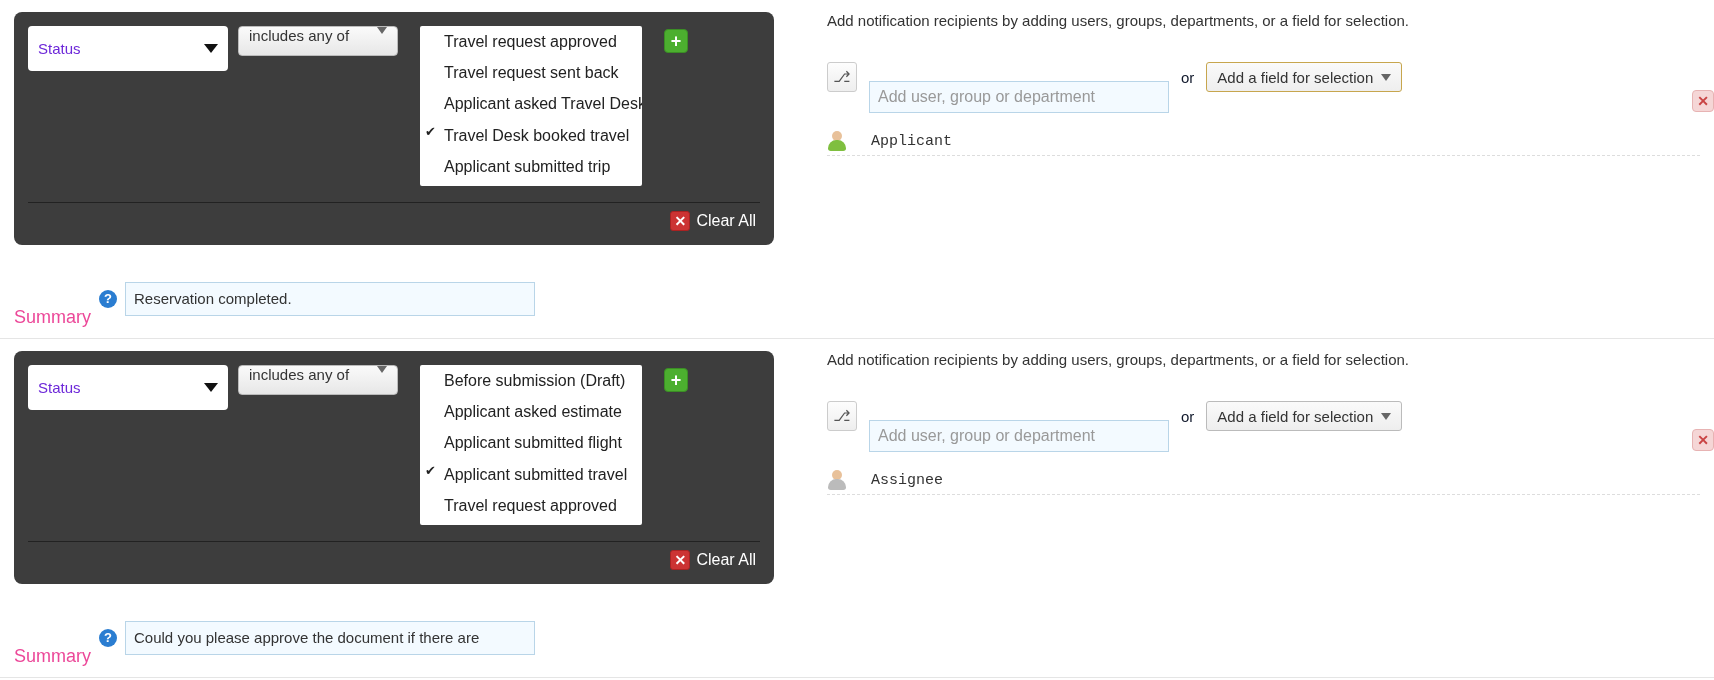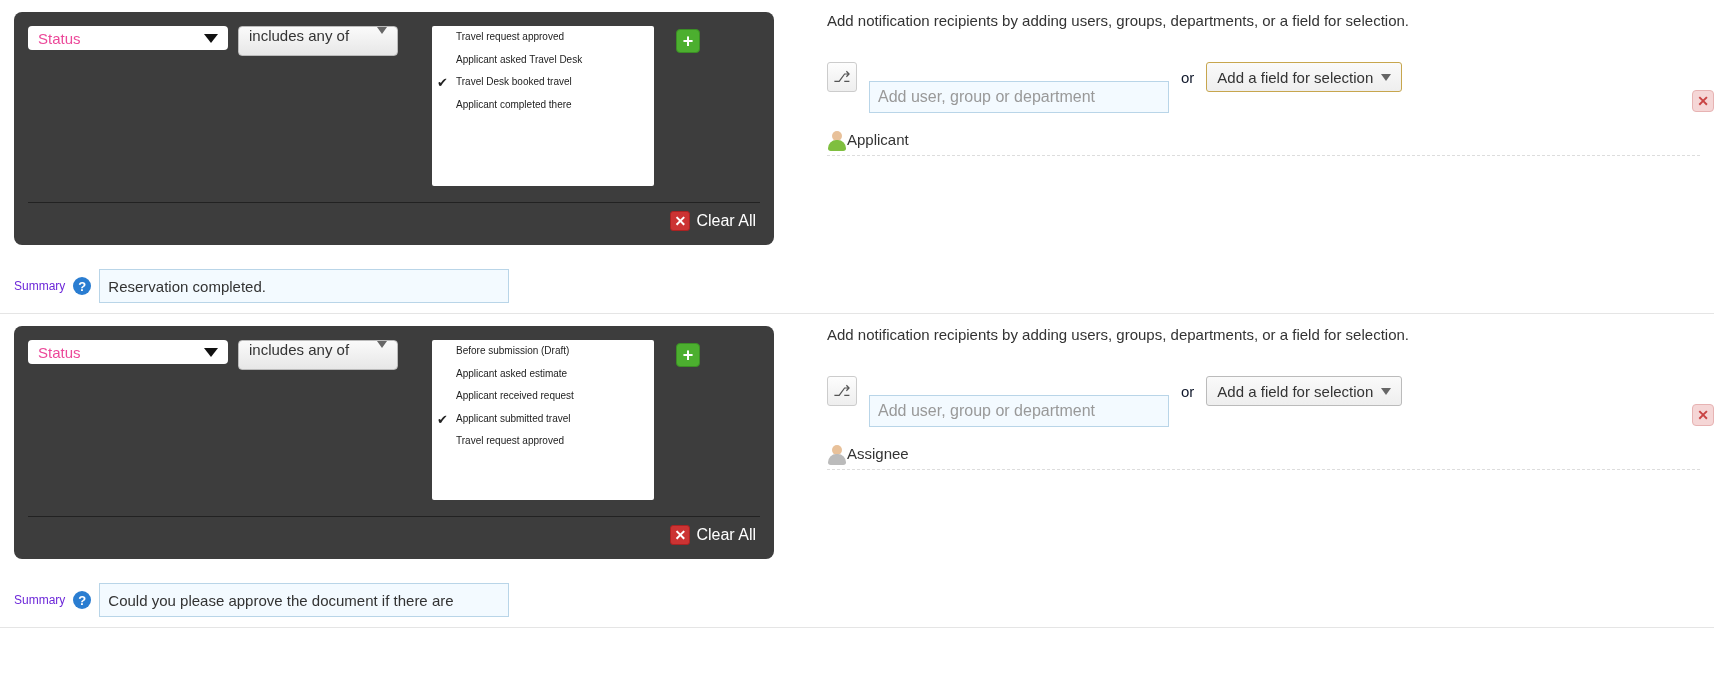--- a/index.html
+++ b/index.html
@@ -32,28 +32,28 @@
     width: 760px;
     position: relative;
   }
   .cond-row {
     display: flex;
     align-items: flex-start;
     gap: 10px;
   }
   .field-select {
     width: 200px;
-    height: 24px;
+    height: 45px;
     background: #fff;
     border-radius: 4px;
     display: flex;
     align-items: center;
     justify-content: space-between;
     padding: 0 10px;
-    color: #ec4899;
+    color: #6d28d9;
     cursor: pointer;
     font-size: 15px;
   }
   .field-select .tri {
     width: 0; height: 0;
     border-left: 7px solid transparent;
     border-right: 7px solid transparent;
     border-top: 9px solid #111;
   }
   .op-select {
@@ -75,22 +75,22 @@
     border-right: 5px solid transparent;
     border-top: 7px solid #666;
   }
   .listbox {
     width: 222px;
     height: 160px;
     background: #fff;
     border-radius: 2px;
     overflow-y: scroll;
     color: #222;
-    font-size: 10px;
-    margin-left: 24px;
+    font-size: 16px;
+    margin-left: 12px;
     position: relative;
   }
   .listbox::-webkit-scrollbar { width: 17px; }
   .listbox::-webkit-scrollbar-track { background: #f0f0f0; }
   .listbox::-webkit-scrollbar-thumb { background: #c1c1c1; }
   .listbox::-webkit-scrollbar-button {
     background: #f0f0f0;
     height: 17px;
     display: block;
   }
@@ -158,22 +158,23 @@
     font-size: 16px;
     cursor: pointer;
   }
   .summary-row {
     display: flex;
     align-items: center;
     gap: 8px;
     margin-top: 24px;
   }
   .summary-label {
-    font-size: 12px;
-    color: #6d28d9;
+    font-size: 18px;
+    color: #ec4899;
+    margin-top: 38px;
   }
   .help-icon {
     width: 18px; height: 18px;
     background: #2a7dd1;
     border-radius: 50%;
     color: #fff;
     font-size: 13px;
     font-weight: bold;
     display: flex; align-items: center; justify-content: center;
     cursor: pointer;
@@ -238,24 +239,25 @@
   }
   .field-sel-btn.plain { border-color: #bbb; }
   .field-sel-btn .tri-sm {
     width: 0; height: 0;
     border-left: 5px solid transparent;
     border-right: 5px solid transparent;
     border-top: 7px solid #666;
   }
   .applicant-row {
     display: flex;
-    align-items: flex-start;
-    gap: 0;
+    align-items: center;
+    gap: 24px;
     padding: 4px 0;
     border-bottom: 1px dashed #ddd;
+    font-family: Liberation Mono, monospace;
   }
   .person-icon {
     width: 20px; height: 20px;
     position: relative;
   }
   .person-icon .head {
     width: 10px; height: 10px;
     background: #e8c19a;
     border-radius: 50%;
     position: absolute;
@@ -295,23 +297,24 @@
         <div class="field-select">
           <span>Status</span>
           <span class="tri"></span>
         </div>
         <div class="op-select">
           <span>includes any of</span>
           <span class="tri-sm"></span>
         </div>
         <div class="listbox" id="listbox1">
             <div class="list-item">Travel request approved</div>
+            <div class="list-item">Travel request sent back</div>
             <div class="list-item">Applicant asked Travel Desk</div>
             <div class="list-item checked">Travel Desk booked travel</div>
-            <div class="list-item">Applicant completed there</div>
+            <div class="list-item">Applicant submitted trip</div>
           </div>
         <div class="add-btn">
           <span>+</span>
         </div>
       </div>
       <hr class="panel-hr">
       <div class="clear-row">
         <div class="x-icon">✕</div>
         <span class="clear-label">Clear All</span>
       </div>
@@ -355,21 +358,21 @@
           <span>Status</span>
           <span class="tri"></span>
         </div>
         <div class="op-select">
           <span>includes any of</span>
           <span class="tri-sm"></span>
         </div>
         <div class="listbox" id="listbox2">
             <div class="list-item">Before submission (Draft)</div>
             <div class="list-item">Applicant asked estimate</div>
-            <div class="list-item">Applicant received request</div>
+            <div class="list-item">Applicant submitted flight</div>
             <div class="list-item checked">Applicant submitted travel</div>
             <div class="list-item">Travel request approved</div>
           </div>
         <div class="add-btn">
           <span>+</span>
         </div>
       </div>
       <hr class="panel-hr">
       <div class="clear-row">
         <div class="x-icon">✕</div>

